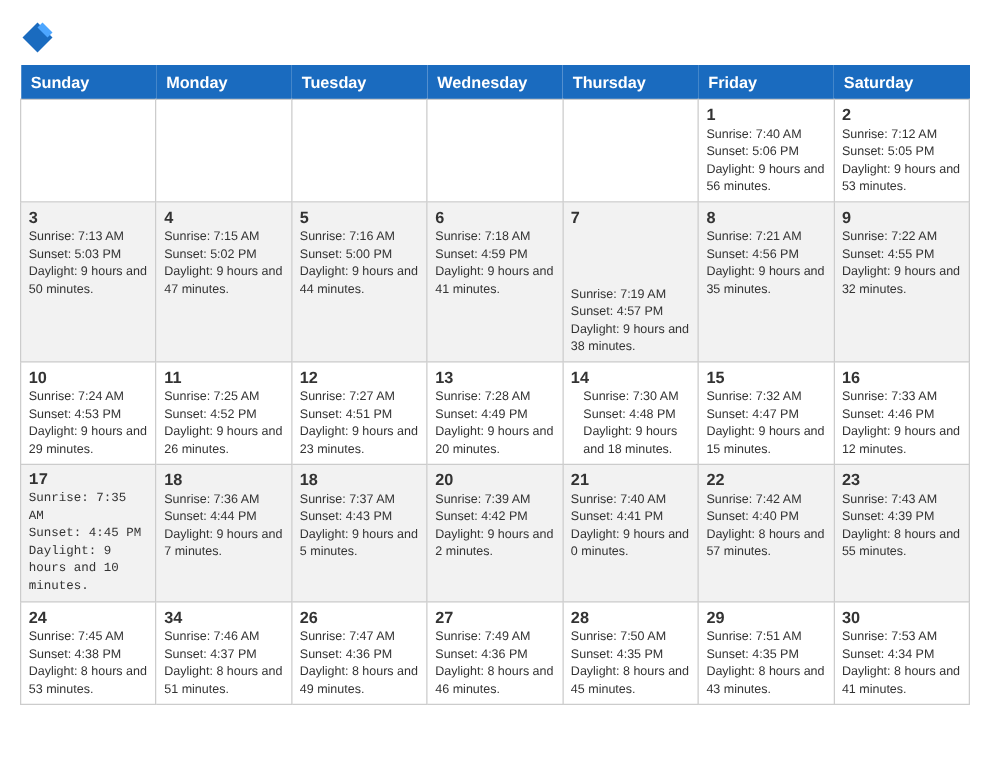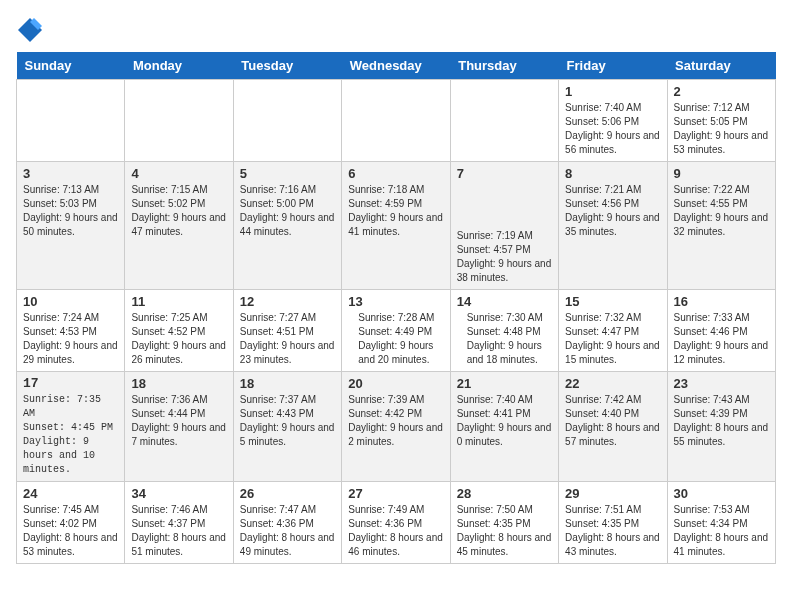--- a/index.html
+++ b/index.html
@@ -201,21 +201,21 @@
 Daylight: 9 hours and 26 minutes.</div>
         </td>
         <td style="background-color: rgb(255, 255, 255);">
           <span class="day-number">12</span>
           <div class="day-info" style="white-space: pre-line;">Sunrise: 7:27 AM
 Sunset: 4:51 PM
 Daylight: 9 hours and 23 minutes.</div>
         </td>
         <td style="background-color: rgb(255, 255, 255);">
           <span class="day-number">13</span>
-          <div class="day-info" style="white-space: pre-line; margin-left: 10px;">Sunrise: 7:28 AM
+          <div class="day-info" style="white-space: pre-line;">Sunrise: 7:28 AM
 Sunset: 4:49 PM
 Daylight: 9 hours and 20 minutes.</div>
         </td>
         <td style="background-color: rgb(255, 255, 255);">
           <span class="day-number">14</span>
           <div class="day-info" style="white-space: pre-line; margin-left: 10px;">Sunrise: 7:30 AM
 Sunset: 4:48 PM
 Daylight: 9 hours and 18 minutes.</div>
         </td>
         <td style="background-color: rgb(255, 255, 255);">
@@ -272,21 +272,21 @@
           <span class="day-number">23</span>
           <div class="day-info" style="white-space: pre-line;">Sunrise: 7:43 AM
 Sunset: 4:39 PM
 Daylight: 8 hours and 55 minutes.</div>
         </td>
       </tr>
       <tr>
         <td style="background-color: rgb(255, 255, 255);">
           <span class="day-number">24</span>
           <div class="day-info" style="white-space: pre-line;">Sunrise: 7:45 AM
-Sunset: 4:02 PM
+Sunset: 4:38 PM
 Daylight: 8 hours and 53 minutes.</div>
         </td>
         <td style="background-color: rgb(255, 255, 255);">
           <span class="day-number">34</span>
           <div class="day-info" style="white-space: pre-line;">Sunrise: 7:46 AM
 Sunset: 4:37 PM
 Daylight: 8 hours and 51 minutes.</div>
         </td>
         <td style="background-color: rgb(255, 255, 255);">
           <span class="day-number">26</span>

